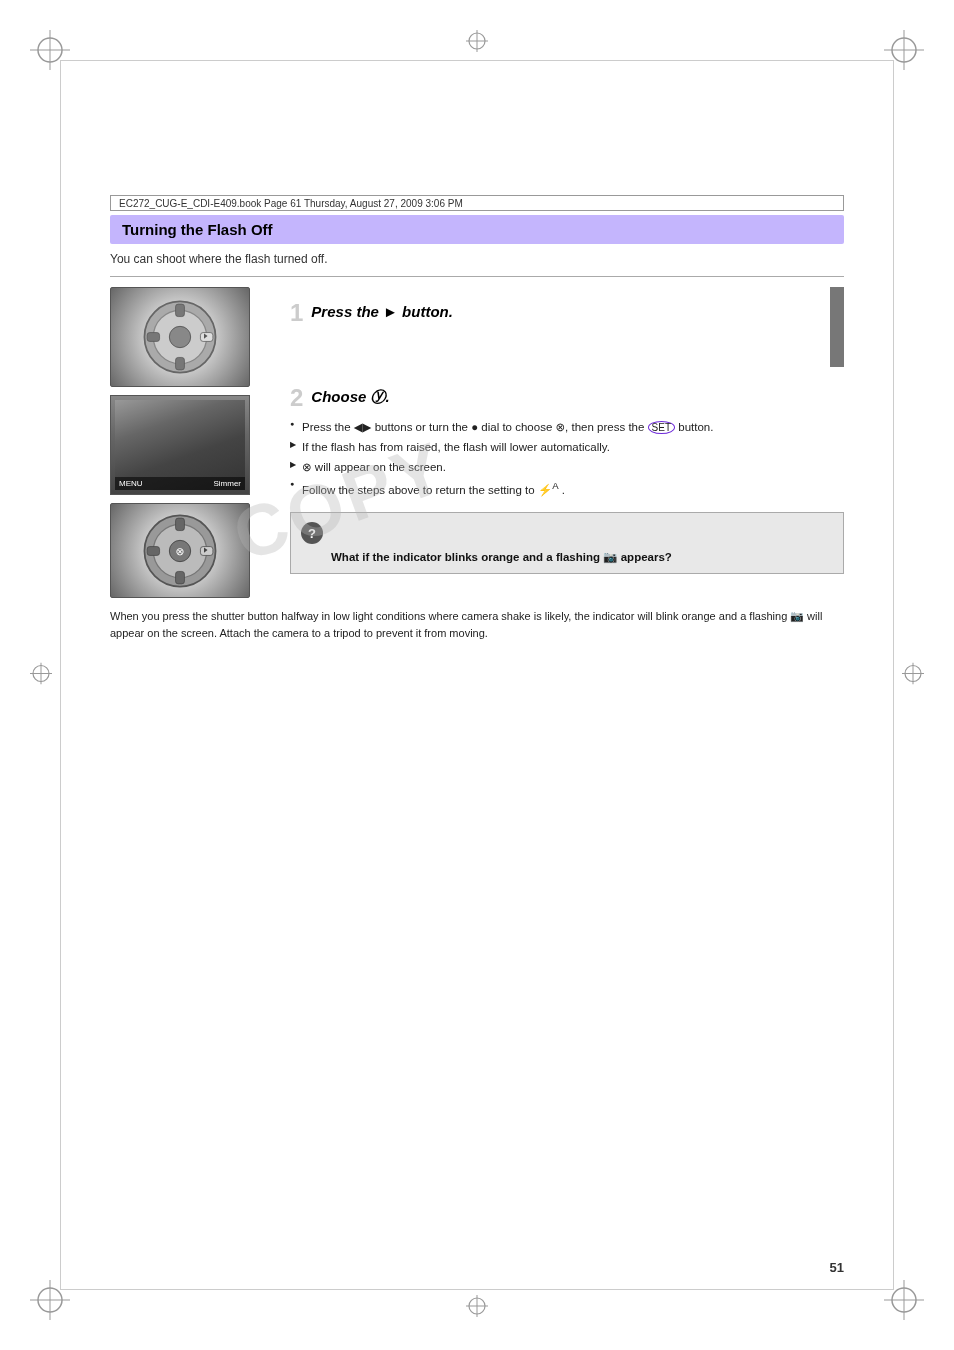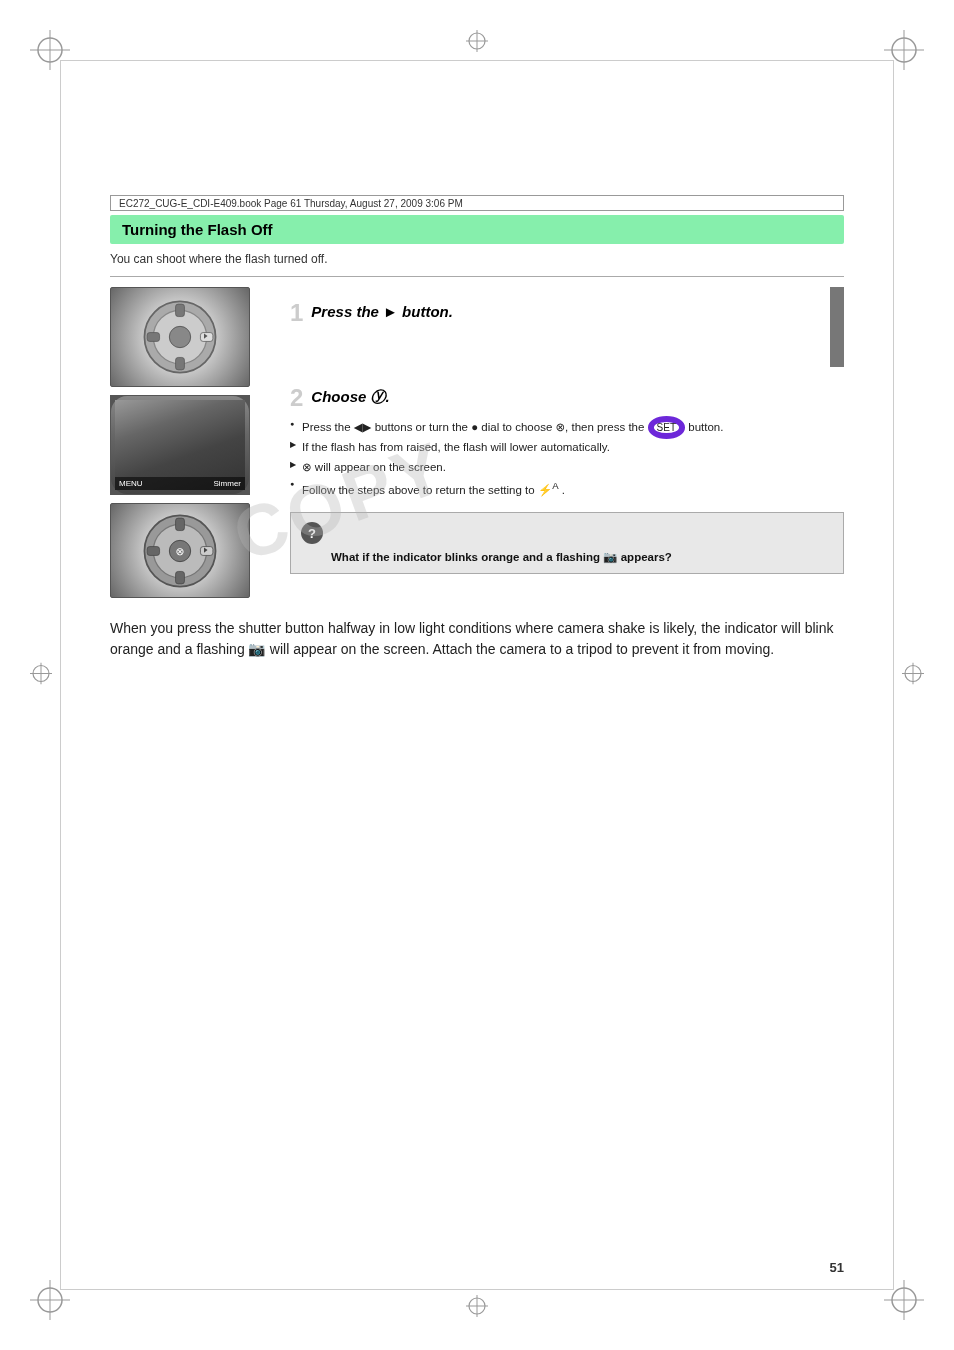--- a/index.html
+++ b/index.html
@@ -56,21 +56,21 @@
     .content-area {
       position: absolute;
       top: 215px;
       left: 110px;
       right: 110px;
       bottom: 120px;
     }
 
     
     .section-title {
-      background: #86efac;
+      background: #c4b5fd;
       padding: 6px 12px;
       font-size: 15px;
       font-weight: bold;
       margin-bottom: 8px;
       border-radius: 2px;
     }
 
     .intro-text {
       font-size: 12px;
       margin-bottom: 10px;
@@ -219,22 +219,22 @@
     .question-text {
       font-size: 11.5px;
       font-weight: bold;
       line-height: 1.4;
       color: #111;
       margin-top: 28px;
     }
 
     
     .answer-text {
-      font-size: 14px;
-      margin-top: 20px;
+      font-size: 11px;
+      margin-top: 10px;
       line-height: 1.5;
       color: #222;
     }
 
     
     .page-number {
       position: absolute;
       bottom: 75px;
       right: 110px;
       font-size: 13px;
@@ -258,21 +258,20 @@
 
     .cam-scene {
       width: 100%;
       height: 100%;
       background: linear-gradient(to bottom, #888 0%, #666 40%, #444 100%);
       display: flex;
       flex-direction: column;
       align-items: flex-start;
       justify-content: flex-end;
       padding: 4px;
-      border-radius: 16px;
     }
 
   </style>
 </head>
 <body>
 
 <div class="corner-mark" style="top:30px;left:30px;">
   <svg viewBox="0 0 40 40">
     <circle cx="20" cy="20" r="12" fill="none" stroke="#999" stroke-width="1.5"></circle>
     <line x1="20" y1="0" x2="20" y2="40" stroke="#999" stroke-width="1"></line>
@@ -405,21 +404,21 @@
           <div class="step-title">Press the ► button.</div>
         </div>
       </div>
 
       <div class="step" style="margin-top:0;">
         <div style="display:flex;align-items:flex-start;gap:4px;margin-bottom:6px;">
           <span style="font-size:24px;font-weight:bold;color:#ccc;line-height:1;margin-right:4px;">2</span>
           <div class="step-title">Choose ⓨ.</div>
         </div>
         <ul class="step-bullets">
-          <li class="bullet-circle">Press the ◀▶ buttons or turn the ● dial to choose ⊗, then press the <span style="border:6px solid #6d28d9;border-radius:50%;padding:0 3px;font-size:10px;">SET</span> button.</li>
+          <li class="bullet-circle">Press the ◀▶ buttons or turn the ● dial to choose ⊗, then press the <span style="border:1px solid #6d28d9;border-radius:50%;padding:0 3px;font-size:10px;">SET</span> button.</li>
           <li class="bullet-arrow">If the flash has from raised, the flash will lower automatically.</li>
           <li class="bullet-arrow">⊗ will appear on the screen.</li>
           <li class="bullet-circle">Follow the steps above to return the setting to ⚡<sup>A</sup> .</li>
         </ul>
       </div>
 
       <div class="question-box">
         <div class="question-icon">?</div>
         <div class="question-text">What if the indicator blinks orange and a flashing 📷 appears?</div>
       </div>

